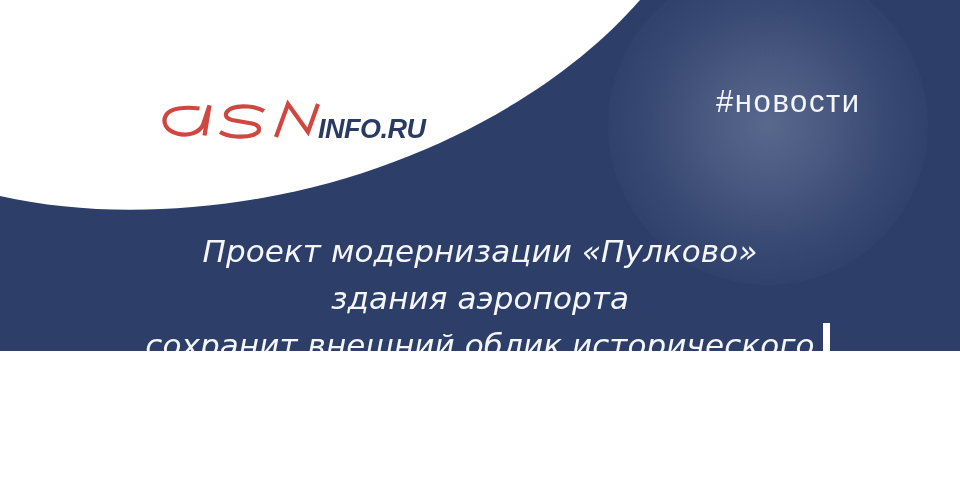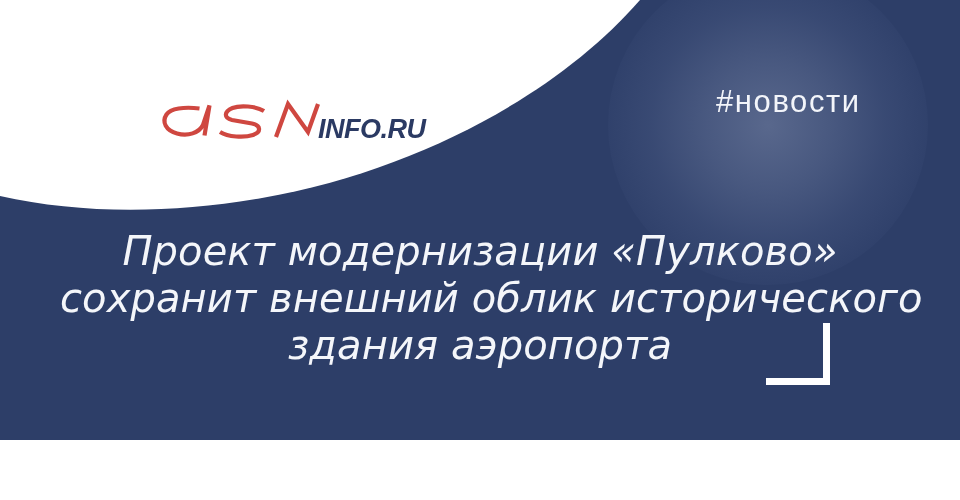--- a/index.html
+++ b/index.html
@@ -7,21 +7,21 @@
     padding: 0;
     background: #ffffff;
   }
   body {
     font-family: "DejaVu Sans", sans-serif;
   }
 
   #card {
     position: relative;
     width: 960px;
-    height: 440px;
+    height: 351px;
     overflow: hidden;
     background: #2d3e68;
   }
 
   
   .glow {
     position: absolute;
     left: 608px;
     top: -35px;
     width: 320px;
@@ -72,21 +72,21 @@
   .headline {
     position: absolute;
     left: 60px;
     top: 228px;
     width: 840px;
     text-align: center;
     color: #f4f6fa;
     font-family: "DejaVu Sans", sans-serif;
     font-style: italic;
     font-weight: 400;
-    font-size: 40px;
+    font-size: 31px;
     line-height: 47px;
     letter-spacing: 0.1px;
   }
   .headline .ln { display: block; white-space: nowrap; }
 
   
   .bracket {
     position: absolute;
     left: 766px;
     top: 323px;
@@ -136,22 +136,22 @@
       <path d="M 160,12 L 150,45" stroke-opacity="0.0"></path>
     </g>
 
     <text x="160" y="46" font-family="'Liberation Sans', sans-serif" font-size="27" font-weight="700" font-style="italic" fill="#2b3a63" letter-spacing="-0.5">INFO.RU</text>
   </svg>
 
   <div class="hashtag">#новости</div>
 
   <div class="headline">
     <span class="ln">Проект модернизации «Пулково»</span>
+    <span class="ln">здания аэропорта</span>
     <span class="ln">сохранит внешний облик исторического</span>
-    <span class="ln">здания аэропорта</span>
   </div>
 
   <div class="bracket">
     <div class="v"></div>
     <div class="h"></div>
   </div>
 
 </div>
 
 </body></html>

